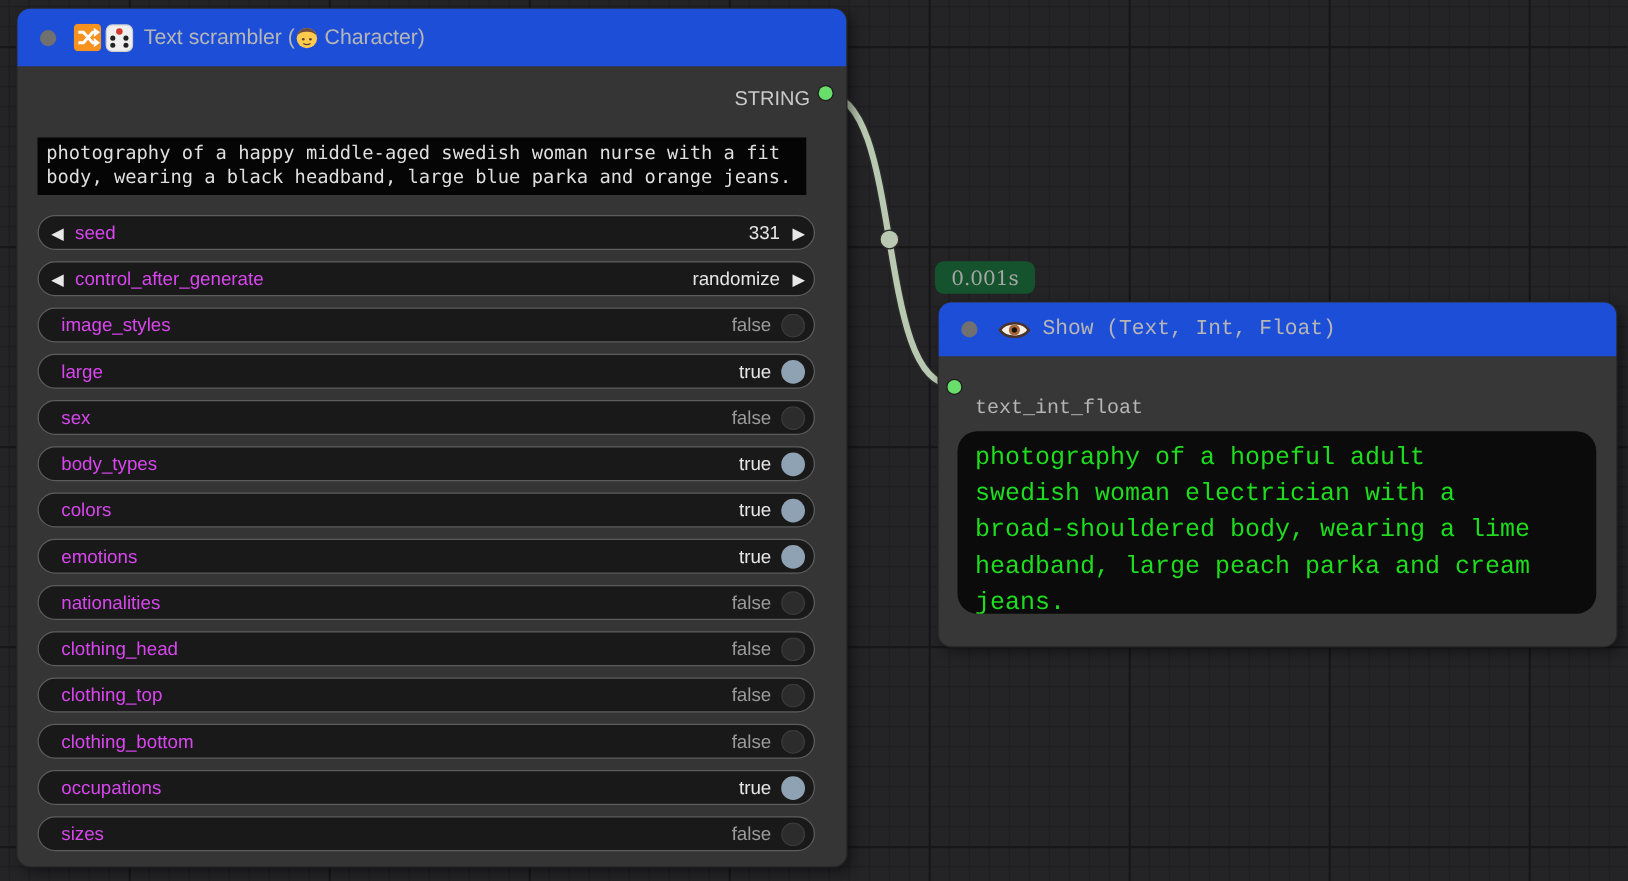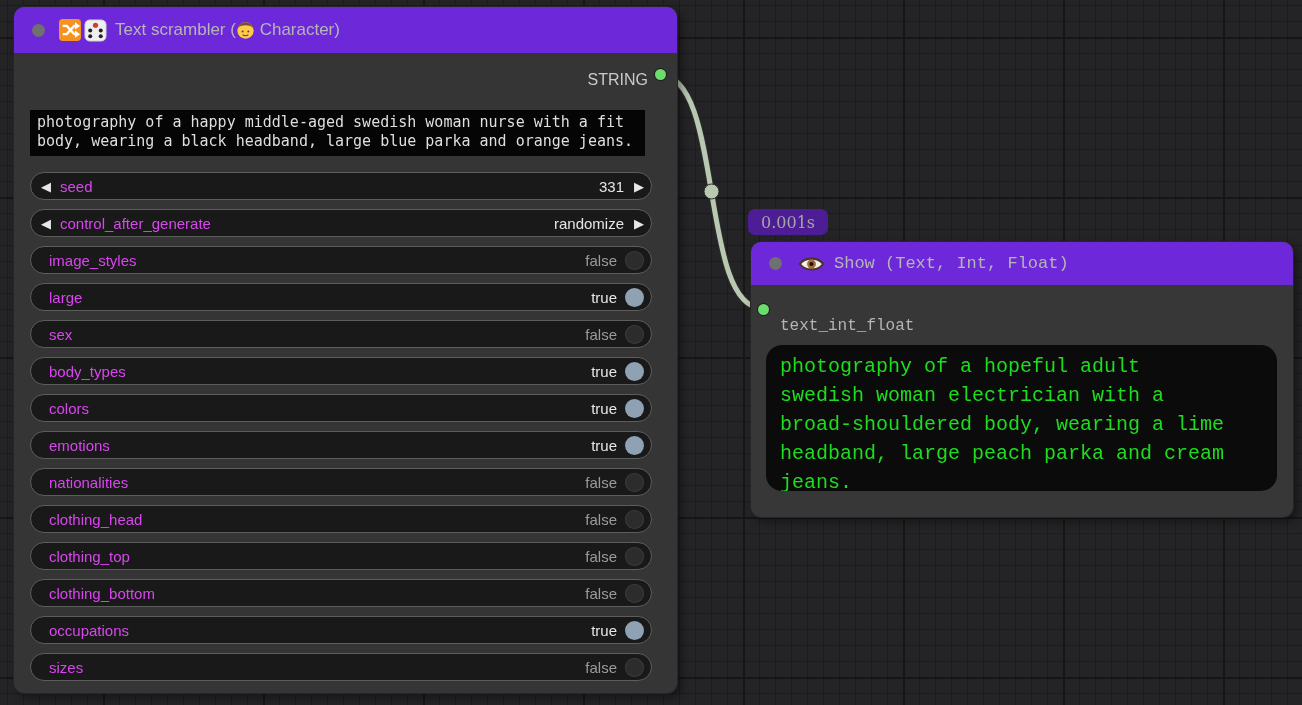--- a/index.html
+++ b/index.html
@@ -10,21 +10,21 @@
     background-image:
       linear-gradient(#161616 2px, transparent 2px),
       linear-gradient(90deg,#161616 2px, transparent 2px),
       linear-gradient(#1c1c1e 1px, transparent 1px),
       linear-gradient(90deg,#1c1c1e 1px, transparent 1px);
     background-size:160px 160px,160px 160px,16px 16px,16px 16px;
     background-position:103px 37px,103px 37px,7px 5px,7px 5px;
   }
   .node{position:absolute;background:#353535;border-radius:10px;
     box-shadow:0 0 0 1px #262626, 4px 4px 10px rgba(0,0,0,.45);}
-  .titlebar{display:flex;align-items:center;background:#6d28d9;
+  .titlebar{display:flex;align-items:center;background:#1d4ed8;
     border-radius:10px 10px 0 0;padding:18px 10px;box-sizing:border-box;}
   .collapse-dot{width:13px;height:13px;border-radius:50%;background:#707070;flex:0 0 auto;}
   .node-title{color:#b6b6b6;font-size:17px;white-space:pre;}
   .icon{display:inline-flex;align-items:center;justify-content:center;flex:0 0 auto;}
 
   
   #scrambler{left:14px;top:7px;width:663px;height:686px;}
   #scrambler .titlebar{height:46px;}
   #scrambler .collapse-dot{margin:0 14px 0 8px;}
   .slot-label-out{position:absolute;top:64px;right:29px;color:#cacaca;font-size:16px;}
@@ -56,21 +56,21 @@
   #shownode .collapse-dot{margin:0 16px 0 8px;}
   #in-dot{left:7px;top:62px;}
   .slot-label-in{position:absolute;left:29px;top:59px;color:#b5b5b5;font-size:16px;margin-top:16px;}
   .result-box{position:absolute;left:15px;top:103px;width:511px;height:146px;
     box-sizing:border-box;background:#0b0b0b;border-radius:16px;
     padding:7px 14px;overflow:hidden;}
   .result-text{width:448px;color:#1edd1e;font-size:20px;line-height:29px;}
 
   
   .time-badge{position:absolute;left:748px;top:209px;height:26px;
-    background:#4c1d95;border-radius:7px;color:#a6a6a6;
+    background:#14532d;border-radius:7px;color:#a6a6a6;
     font-family:"DejaVu Serif", serif;font-size:16px;
     display:flex;align-items:center;padding:0 13px;}
 
   
   #links{position:absolute;left:0;top:0;pointer-events:none;}
 </style>
 </head>
 <body>
 
 <svg id="links" width="1302" height="705">

